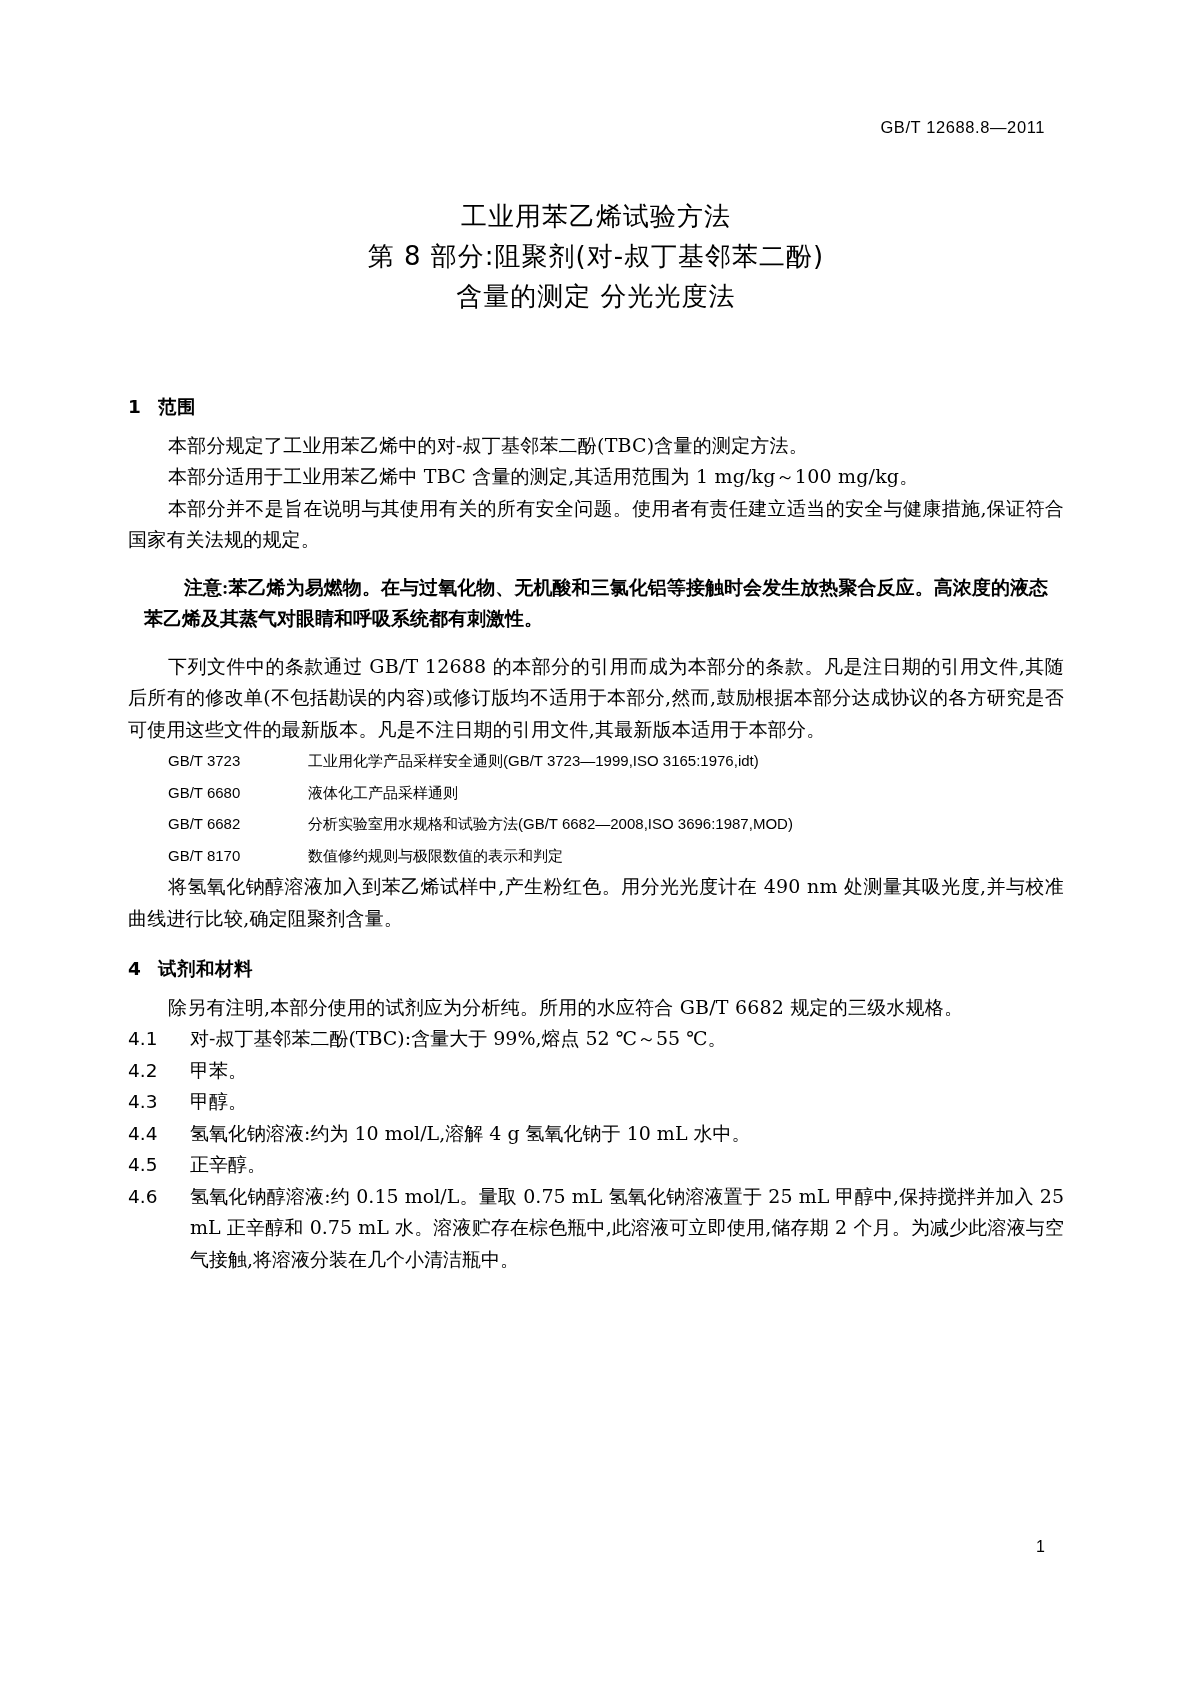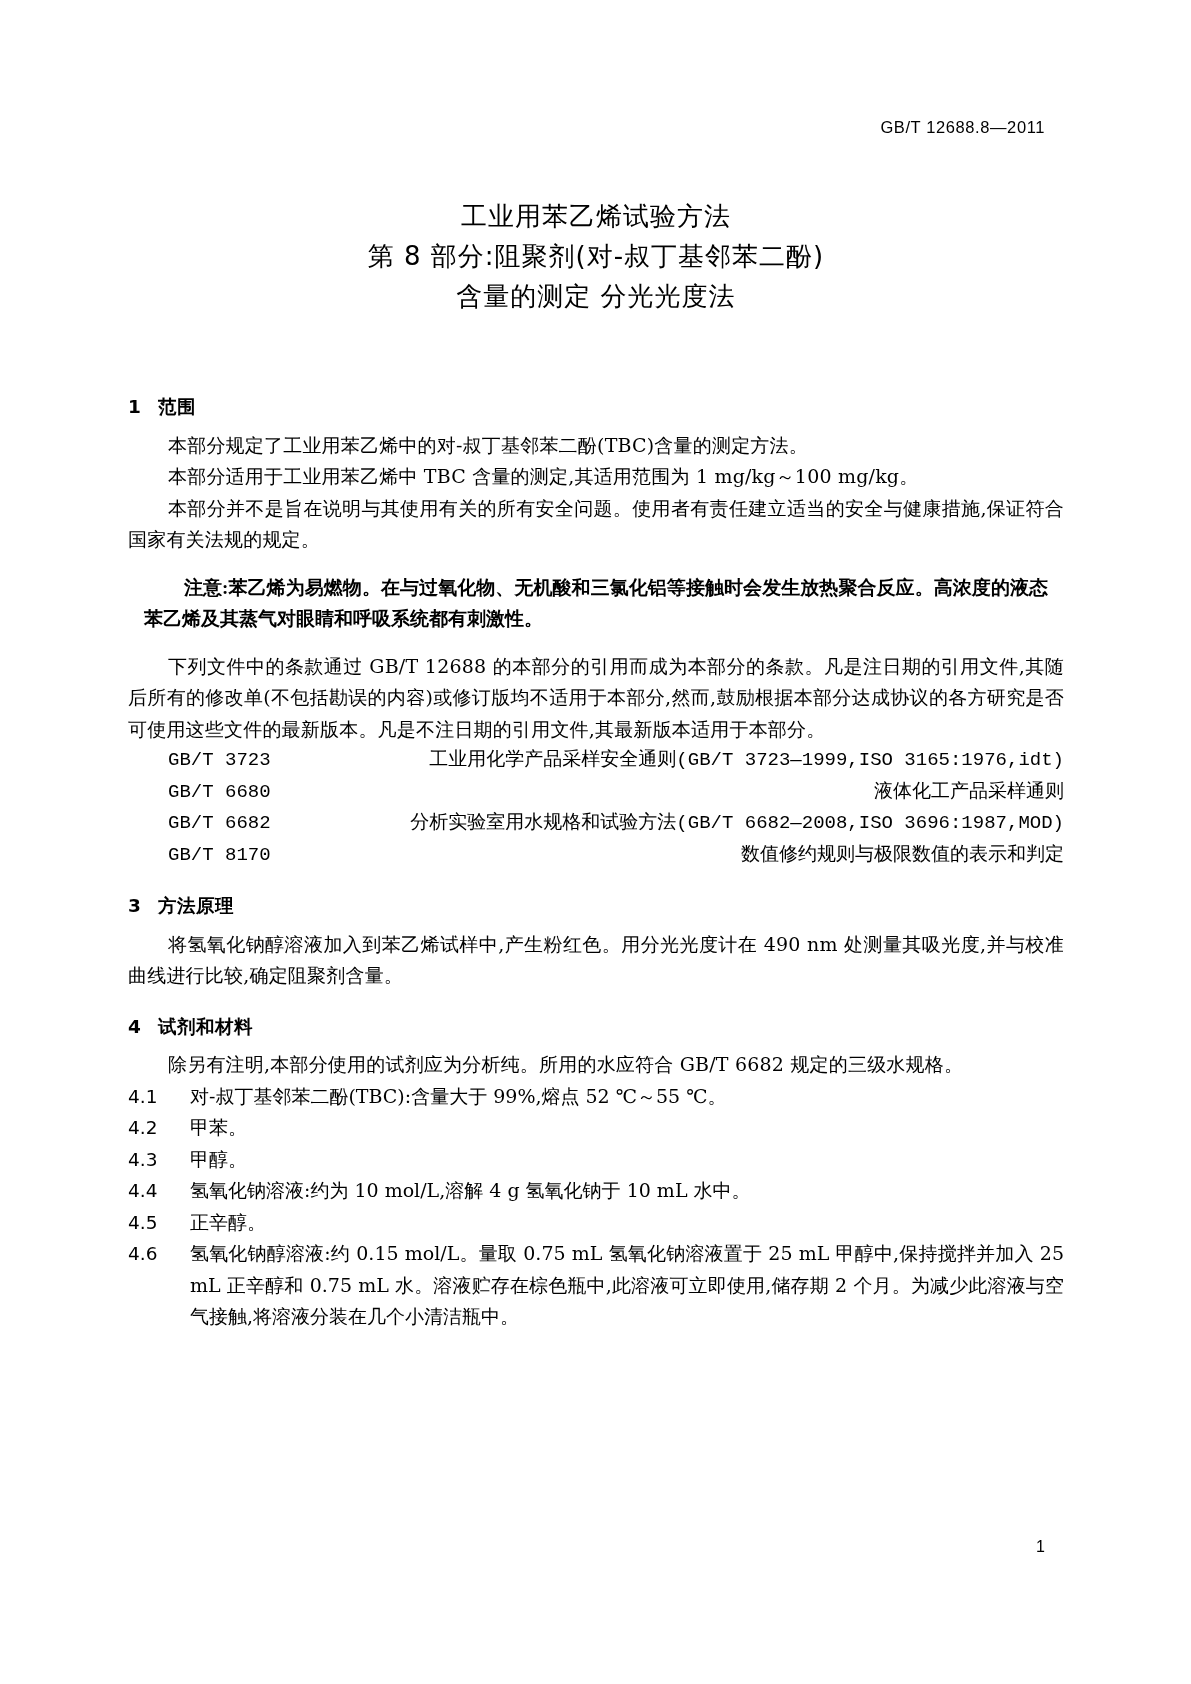--- a/index.html
+++ b/index.html
@@ -88,32 +88,31 @@
     font-size: 19px;
     line-height: 31.5px;
   }
   .ref-list {
     margin: 0;
     padding: 0;
     list-style: none;
   }
   .ref-list li {
     display: flex;
-    font-family: Liberation Mono, monospace;
-    font-size: 19px;
+    font-family: Liberation Sans, sans-serif;
+    font-size: 15px;
     line-height: 31.5px;
     padding-left: 40px;
   }
   .ref-code {
     width: 140px;
     flex: 0 0 140px;
   }
   .ref-title {
     flex: 1 1 auto;
-    text-align: right;
   }
   .item-list {
     margin: 0;
     padding: 0;
     list-style: none;
   }
   .item-list li {
     display: flex;
     font-family: "DejaVu Serif", serif;
     font-size: 19px;
@@ -172,23 +171,20 @@
       <li>
         <span class="ref-code">GB/T 6682</span>
         <span class="ref-title">分析实验室用水规格和试验方法(GB/T 6682—2008,ISO 3696:1987,MOD)</span>
       </li>
       <li>
         <span class="ref-code">GB/T 8170</span>
         <span class="ref-title">数值修约规则与极限数值的表示和判定</span>
       </li>
     </ul>
 
-    <div class="clause-head">
-      <span class="num">3</span><span>方法原理</span>
-    </div>
     <p class="para">将氢氧化钠醇溶液加入到苯乙烯试样中,产生粉红色。用分光光度计在 490 nm 处测量其吸光度,并与校准曲线进行比较,确定阻聚剂含量。</p>
 
     <div class="clause-head">
       <span class="num">4</span><span>试剂和材料</span>
     </div>
     <p class="para">除另有注明,本部分使用的试剂应为分析纯。所用的水应符合 GB/T 6682 规定的三级水规格。</p>
     <ul class="item-list">
       <li>
         <span class="item-num">4.1</span>
         <span class="item-body">对-叔丁基邻苯二酚(TBC):含量大于 99%,熔点 52 ℃～55 ℃。</span>

